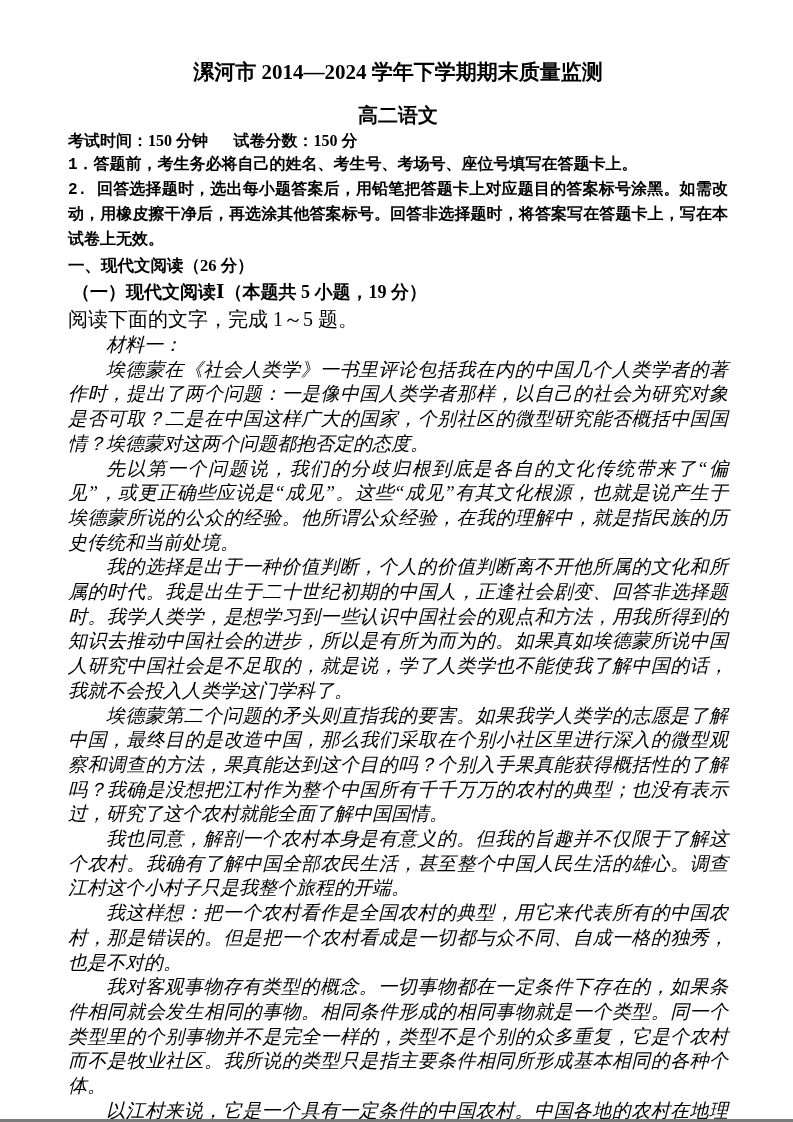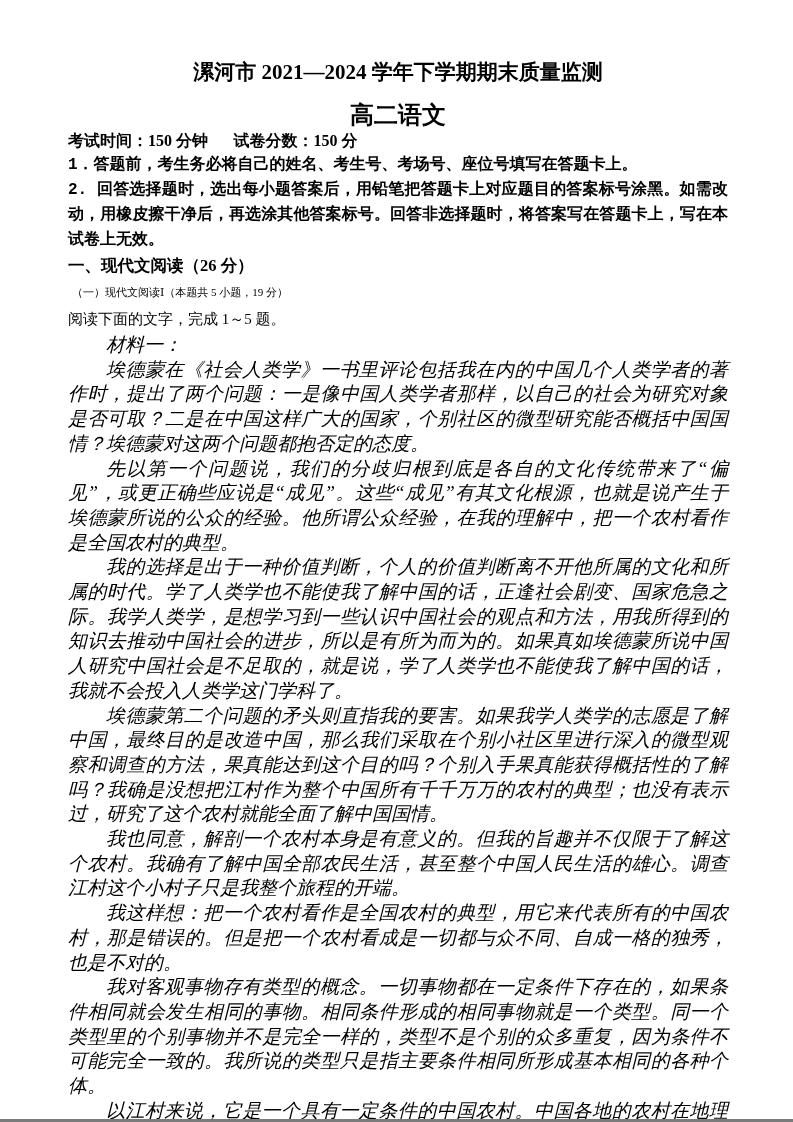--- a/index.html
+++ b/index.html
@@ -18,21 +18,21 @@
     padding: 58px 65px 0 68px;
   }
   .title {
     text-align: center;
     font-size: 21px;
     font-weight: bold;
     line-height: 28px;
   }
   .subtitle {
     text-align: center;
-    font-size: 24px;
+    font-size: 20px;
     font-weight: bold;
     line-height: 26px;
     margin-top: 16px;
   }
   .exam-info {
     font-size: 16px;
     font-weight: bold;
     line-height: 25px;
   }
   .exam-info .gap { margin-right: 1.6em; }
@@ -47,27 +47,27 @@
     line-height: 25px;
     text-align: justify;
     font-family: Liberation Mono, monospace;
   }
   .part-heading {
     font-size: 16.5px;
     font-weight: bold;
     line-height: 26px;
   }
   .sub-heading {
-    font-size: 11px;
-    font-weight: normal;
+    font-size: 18px;
+    font-weight: bold;
     line-height: 27px;
     padding-left: 4px;
   }
   .instruction {
-    font-size: 15px;
+    font-size: 20px;
     font-weight: normal;
     line-height: 27px;
   }
   .kaiti {
     font-size: 19px;
     font-style: italic;
     line-height: 24.7px;
     text-align: justify;
   }
   .indent { text-indent: 2em; }
@@ -79,37 +79,37 @@
     height: 3px;
     background: #7b7b7b;
   }
 </style>
 </head>
 <body>
 
 <div class="page">
   <div class="content">
 
-    <h1 class="title">漯河市 2021—2024 学年下学期期末质量监测</h1>
+    <h1 class="title">漯河市 2014—2024 学年下学期期末质量监测</h1>
     <h2 class="subtitle">高二语文</h2>
 
     <p class="exam-info"><span class="gap">考试时间：150 分钟</span><span>试卷分数：150 分</span></p>
 
     <p class="notice-item">1．答题前，考生务必将自己的姓名、考生号、考场号、座位号填写在答题卡上。</p>
     <p class="notice-item">2. 回答选择题时，选出每小题答案后，用铅笔把答题卡上对应题目的答案标号涂黑。如需改动，用橡皮擦干净后，再选涂其他答案标号。回答非选择题时，将答案写在答题卡上，写在本试卷上无效。</p>
 
     <p class="part-heading">一、现代文阅读（26 分）</p>
     <p class="sub-heading">（一）现代文阅读Ⅰ（本题共 5 小题，19 分）</p>
     <p class="instruction">阅读下面的文字，完成 1～5 题。</p>
 
     <p class="kaiti indent">材料一：</p>
     <p class="kaiti indent">埃德蒙在《社会人类学》一书里评论包括我在内的中国几个人类学者的著作时，提出了两个问题：一是像中国人类学者那样，以自己的社会为研究对象是否可取？二是在中国这样广大的国家，个别社区的微型研究能否概括中国国情？埃德蒙对这两个问题都抱否定的态度。</p>
-    <p class="kaiti indent">先以第一个问题说，我们的分歧归根到底是各自的文化传统带来了“偏见”，或更正确些应说是“成见”。这些“成见”有其文化根源，也就是说产生于埃德蒙所说的公众的经验。他所谓公众经验，在我的理解中，把一个农村看作是全国农村的典型。</p>
-    <p class="kaiti indent">我的选择是出于一种价值判断，个人的价值判断离不开他所属的文化和所属的时代。学了人类学也不能使我了解中国的话，正逢社会剧变、国家危急之际。我学人类学，是想学习到一些认识中国社会的观点和方法，用我所得到的知识去推动中国社会的进步，所以是有所为而为的。如果真如埃德蒙所说中国人研究中国社会是不足取的，就是说，学了人类学也不能使我了解中国的话，我就不会投入人类学这门学科了。</p>
+    <p class="kaiti indent">先以第一个问题说，我们的分歧归根到底是各自的文化传统带来了“偏见”，或更正确些应说是“成见”。这些“成见”有其文化根源，也就是说产生于埃德蒙所说的公众的经验。他所谓公众经验，在我的理解中，就是指民族的历史传统和当前处境。</p>
+    <p class="kaiti indent">我的选择是出于一种价值判断，个人的价值判断离不开他所属的文化和所属的时代。我是出生于二十世纪初期的中国人，正逢社会剧变、回答非选择题时。我学人类学，是想学习到一些认识中国社会的观点和方法，用我所得到的知识去推动中国社会的进步，所以是有所为而为的。如果真如埃德蒙所说中国人研究中国社会是不足取的，就是说，学了人类学也不能使我了解中国的话，我就不会投入人类学这门学科了。</p>
     <p class="kaiti indent">埃德蒙第二个问题的矛头则直指我的要害。如果我学人类学的志愿是了解中国，最终目的是改造中国，那么我们采取在个别小社区里进行深入的微型观察和调查的方法，果真能达到这个目的吗？个别入手果真能获得概括性的了解吗？我确是没想把江村作为整个中国所有千千万万的农村的典型；也没有表示过，研究了这个农村就能全面了解中国国情。</p>
     <p class="kaiti indent">我也同意，解剖一个农村本身是有意义的。但我的旨趣并不仅限于了解这个农村。我确有了解中国全部农民生活，甚至整个中国人民生活的雄心。调查江村这个小村子只是我整个旅程的开端。</p>
     <p class="kaiti indent">我这样想：把一个农村看作是全国农村的典型，用它来代表所有的中国农村，那是错误的。但是把一个农村看成是一切都与众不同、自成一格的独秀，也是不对的。</p>
-    <p class="kaiti indent">我对客观事物存有类型的概念。一切事物都在一定条件下存在的，如果条件相同就会发生相同的事物。相同条件形成的相同事物就是一个类型。同一个类型里的个别事物并不是完全一样的，类型不是个别的众多重复，因为条件不可能完全一致的。我所说的类型只是指主要条件相同所形成基本相同的各种个体。</p>
+    <p class="kaiti indent">我对客观事物存有类型的概念。一切事物都在一定条件下存在的，如果条件相同就会发生相同的事物。相同条件形成的相同事物就是一个类型。同一个类型里的个别事物并不是完全一样的，类型不是个别的众多重复，它是个农村而不是牧业社区。我所说的类型只是指主要条件相同所形成基本相同的各种个体。</p>
     <p class="kaiti indent">以江村来说，它是一个具有一定条件的中国农村。中国各地的农村在地理和人文各方面的条件是不同的，所以江村不能作为中国农村的典型，也就是说，不能用江村看到的社会体系等情况硬套到其他中国的农村去。但同时应当承认：它是个农村而不是牧业社区，它是中国农村，而不是别国的农村。我们这样说时，其实已经出现了类型的概念了。所以我在这里和埃德蒙辩论的焦点并不是江村能不能代表中国所有农村，</p>
 
   </div>
   <div class="bottom-bar"></div>
 </div>
 
 </body></html>

